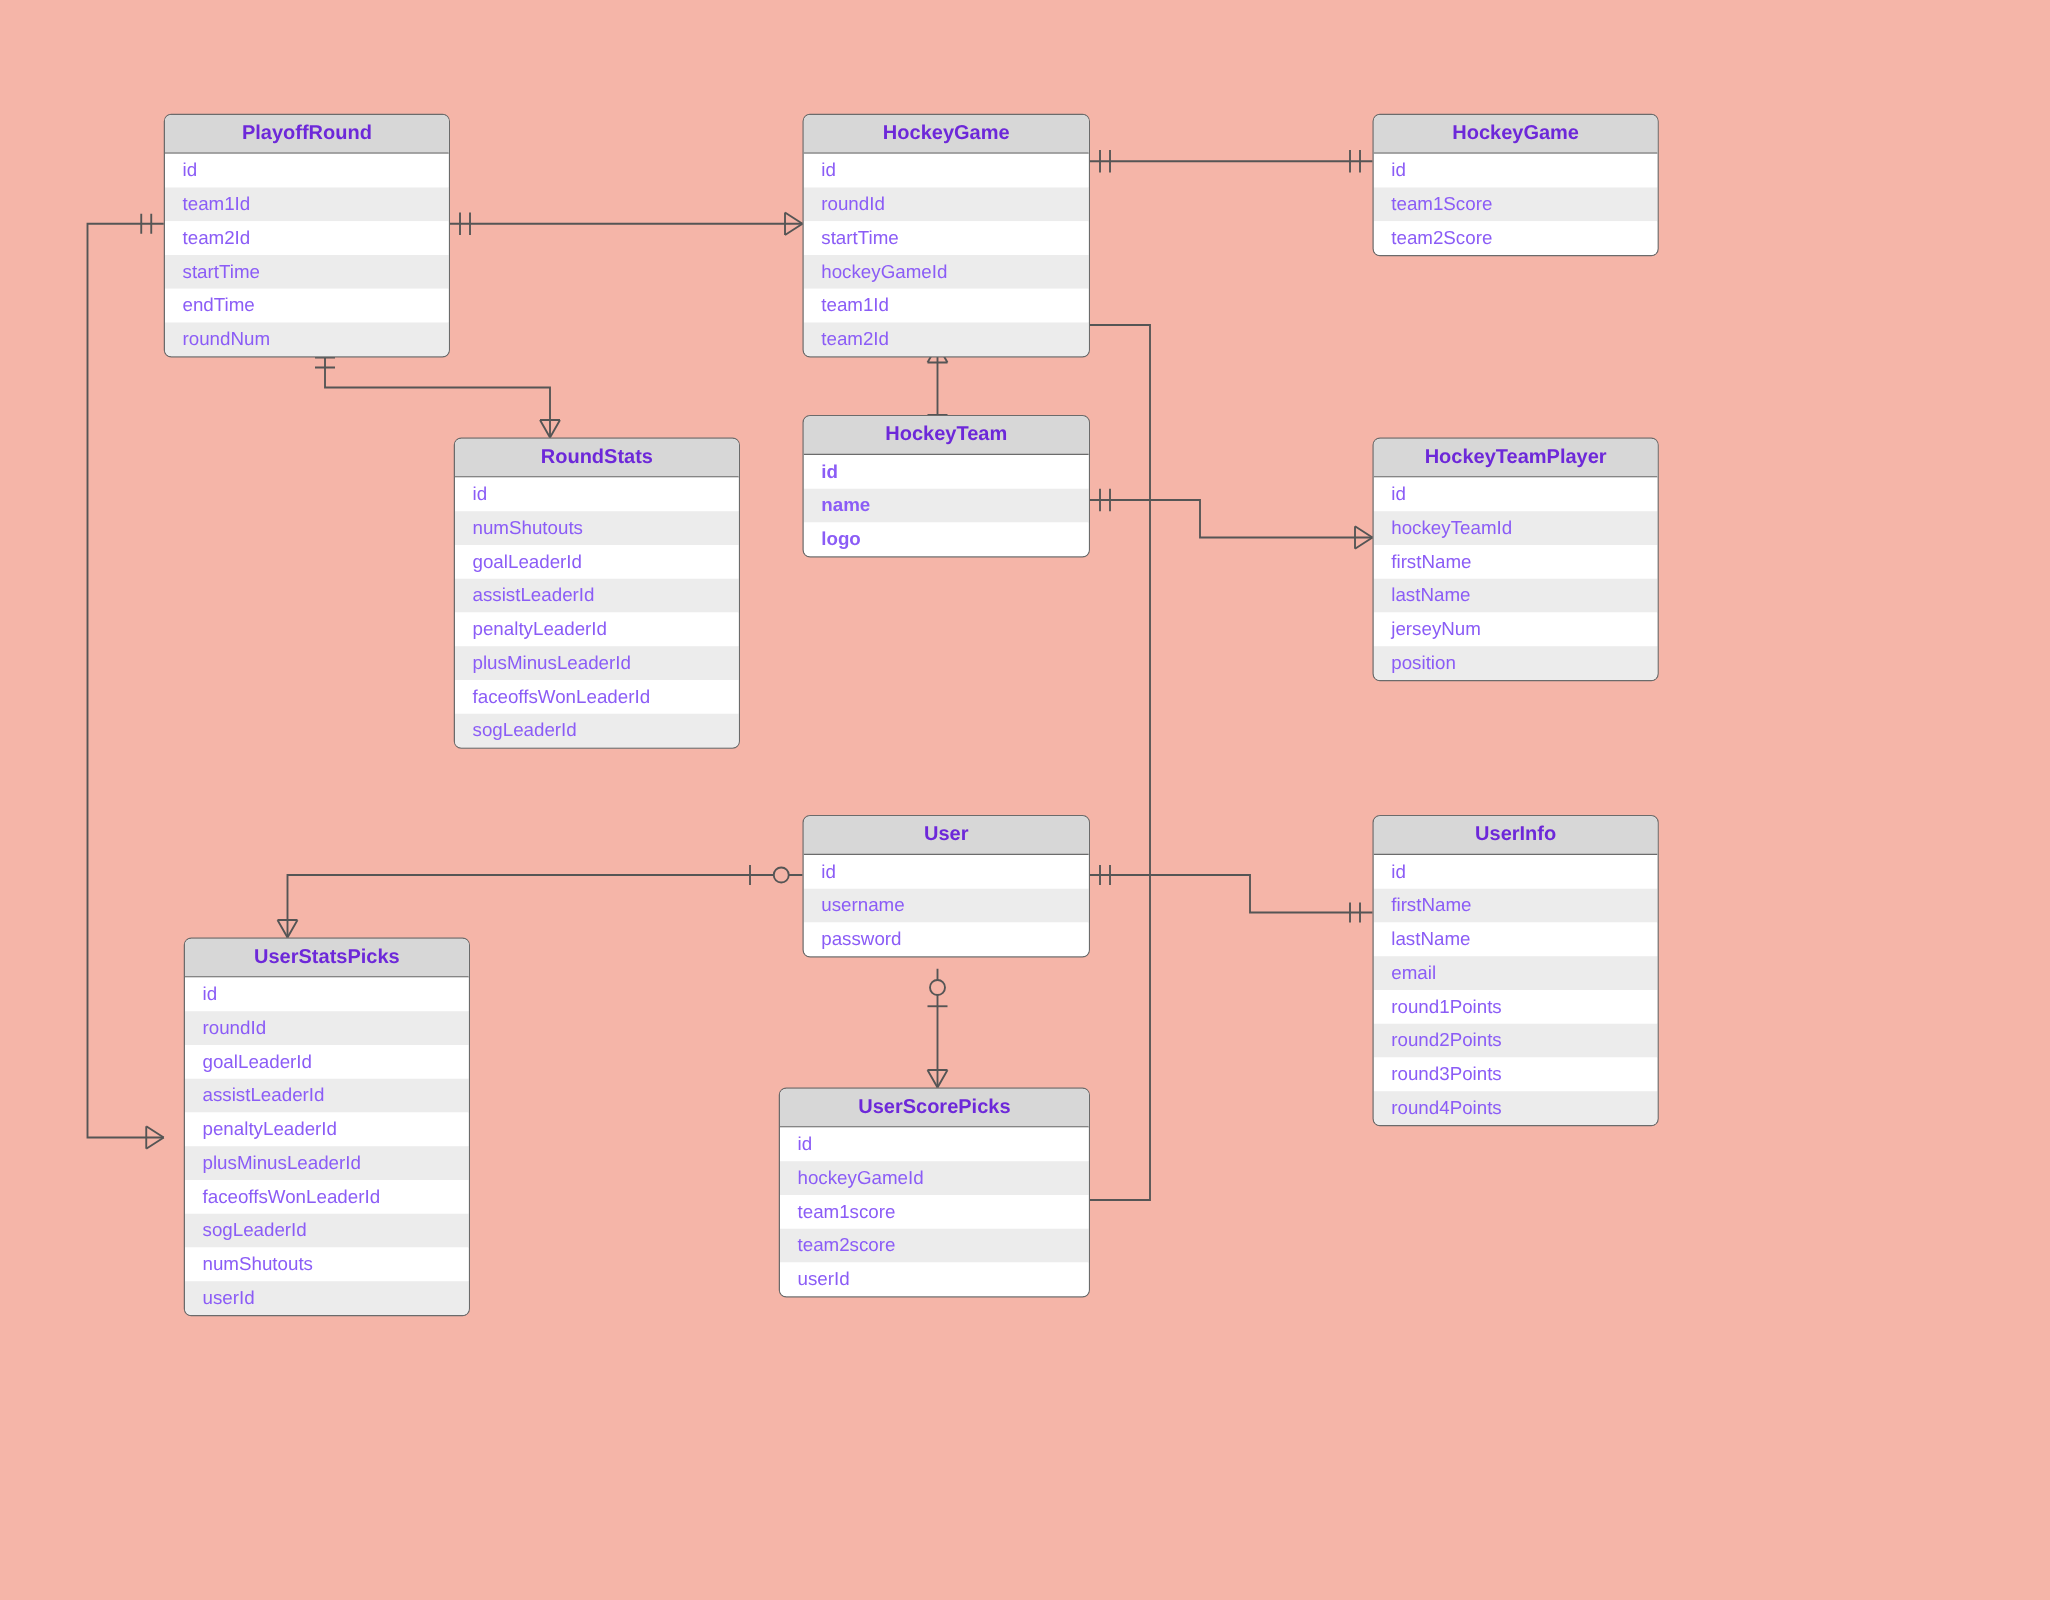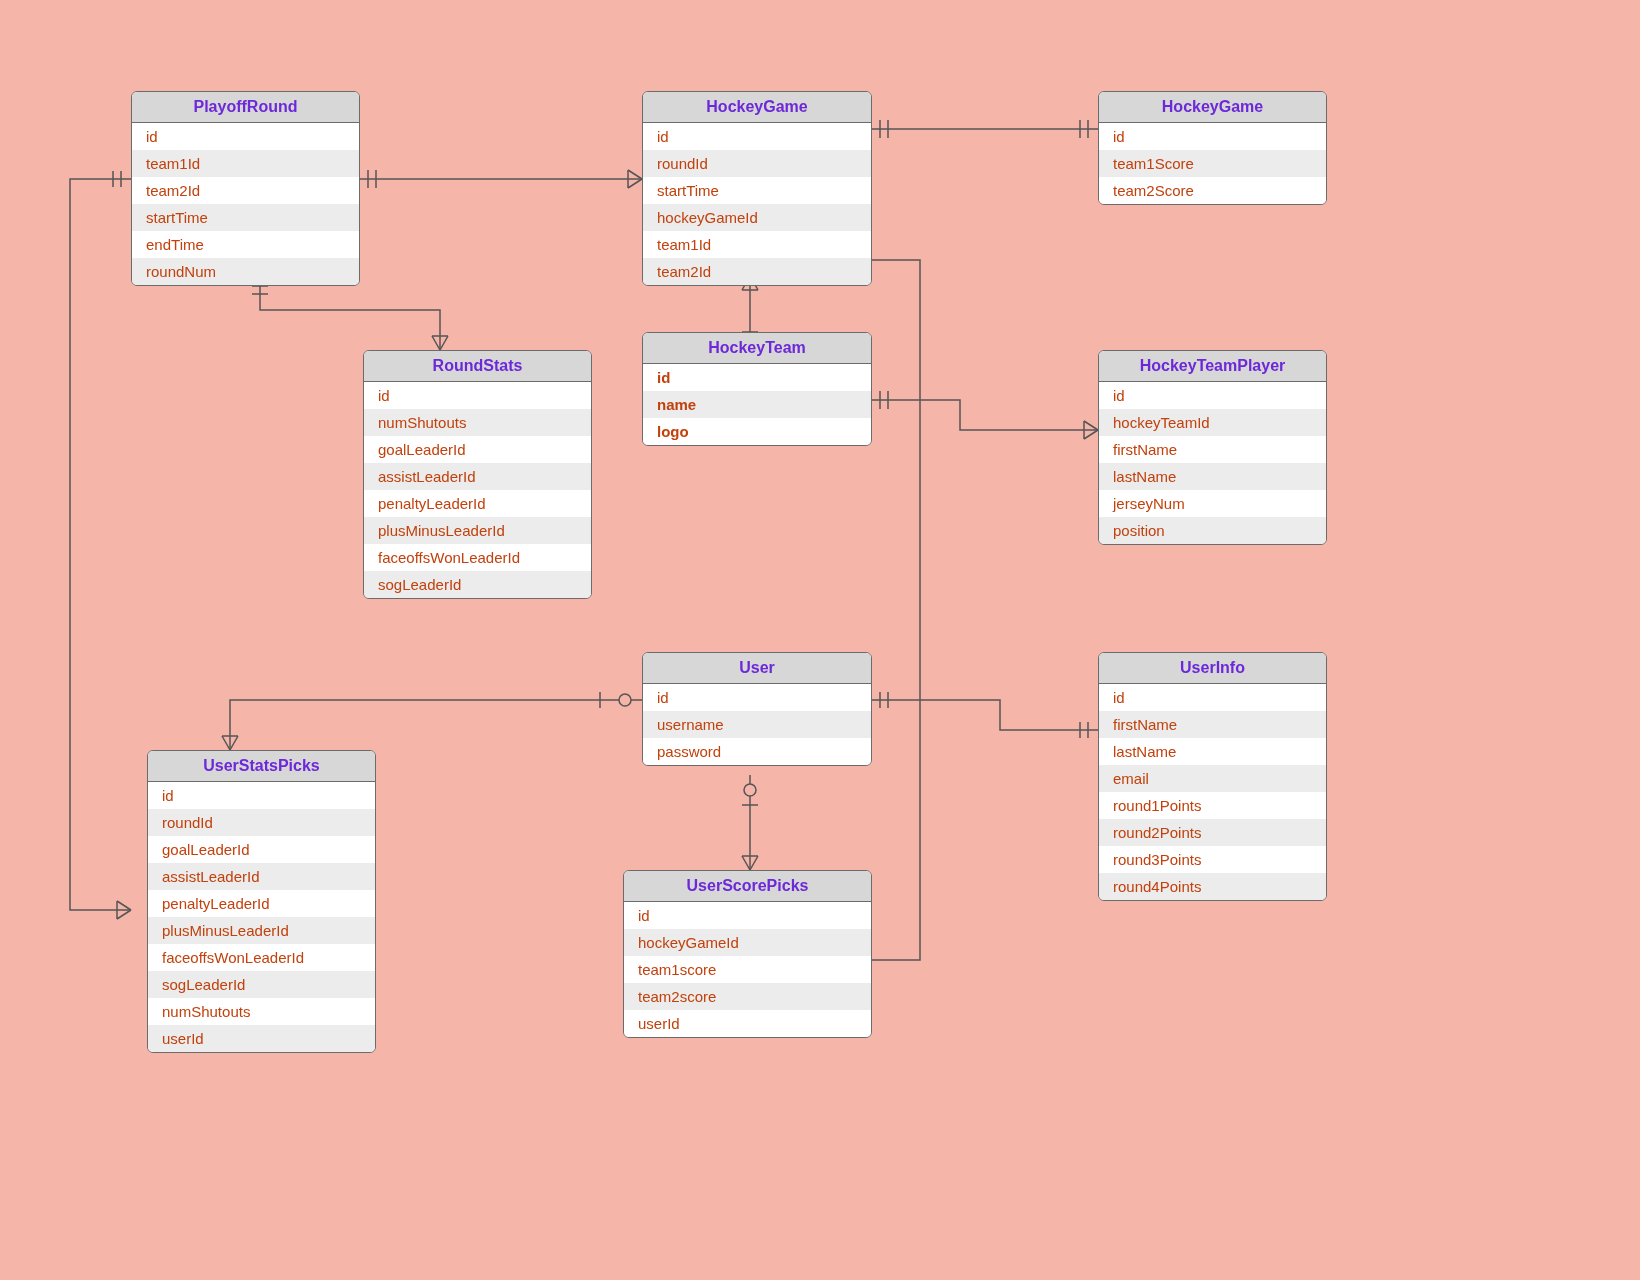--- a/index.html
+++ b/index.html
@@ -1,21 +1,21 @@
 <!DOCTYPE html>
 <html><head>
 <meta charset="utf-8">
 <style>
   html,body{margin:0;padding:0;width:1640px;height:1280px;background:#f5b5a8;font-family:-apple-system,BlinkMacSystemFont,"Segoe UI",Arial,sans-serif;overflow:hidden}
   .canvas{position:relative;width:1640px;height:1280px}
   svg.connectors{position:absolute;left:0;top:0;width:1640px;height:1280px;pointer-events:none}
   .entity{position:absolute;border:1px solid #6b6b6b;border-radius:6px;background:#fff;overflow:hidden}
   .entity .title{background:#d7d7d7;text-align:center;font-weight:700;color:#6d28d9;padding:6px 8px;border-bottom:1px solid #6b6b6b;font-size:16px}
   .entity .fields{}
-  .entity .field{padding:5px 14px;font-size:15px;color:#c2410c}
+  .entity .field{padding:5px 14px;font-size:15px;color:#8b5cf6}
   .entity .field:nth-child(odd){background:#ffffff}
   .entity .field:nth-child(even){background:#ececec}
   .entity .field.bold{font-weight:700}
 </style>
 </head>
 <body>
 <div class="canvas">
 
 <svg class="connectors">
   <defs></defs>

